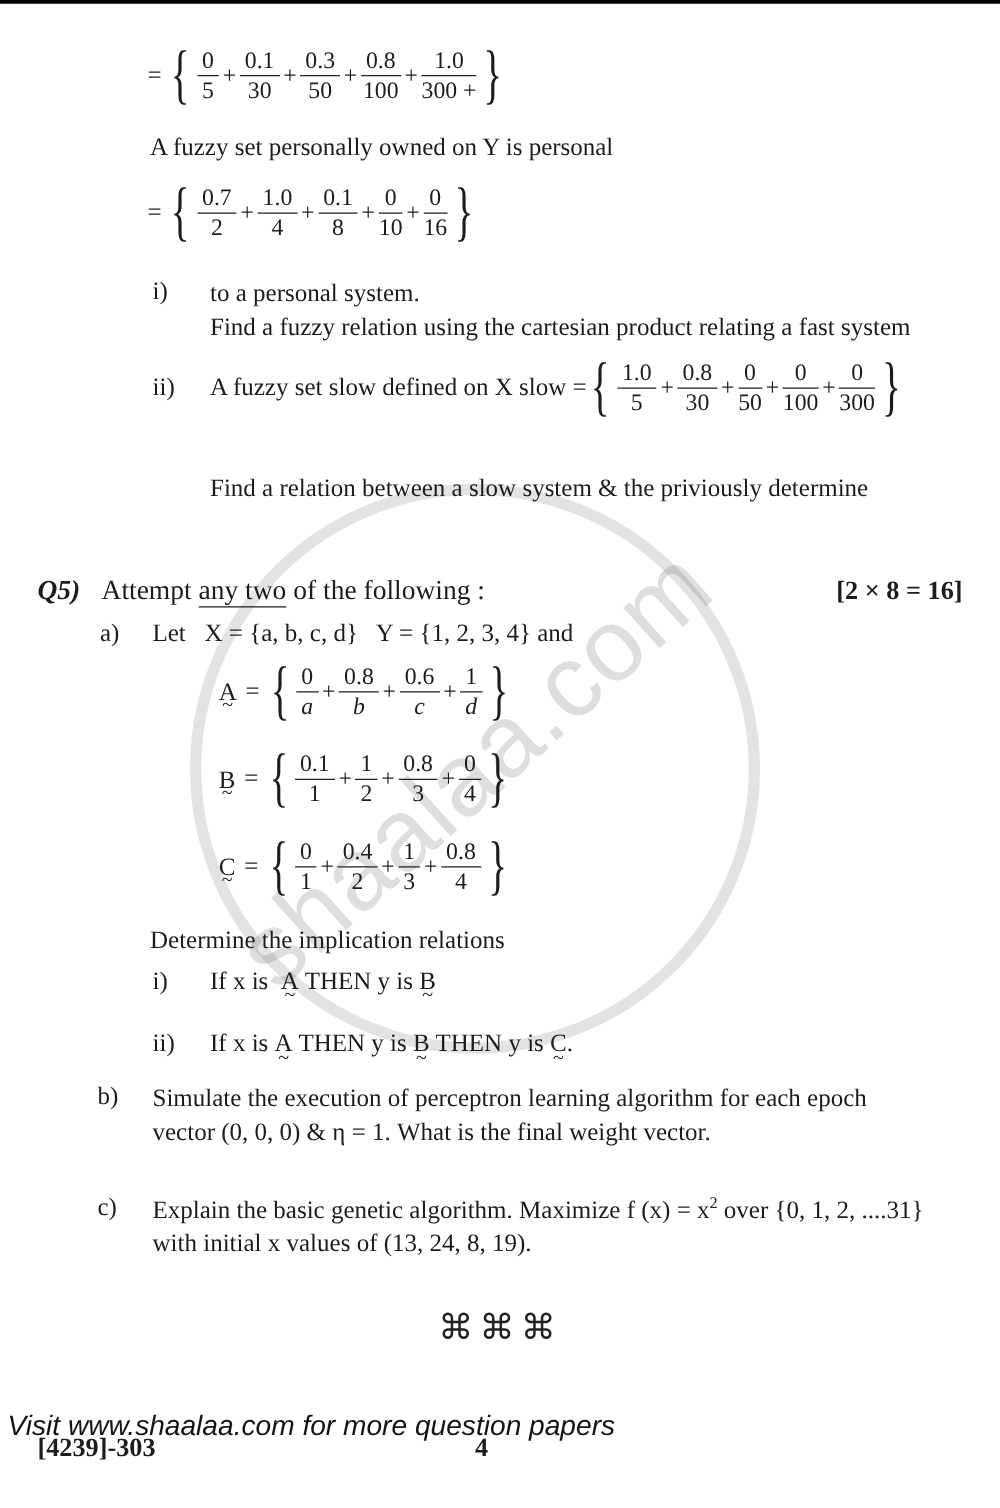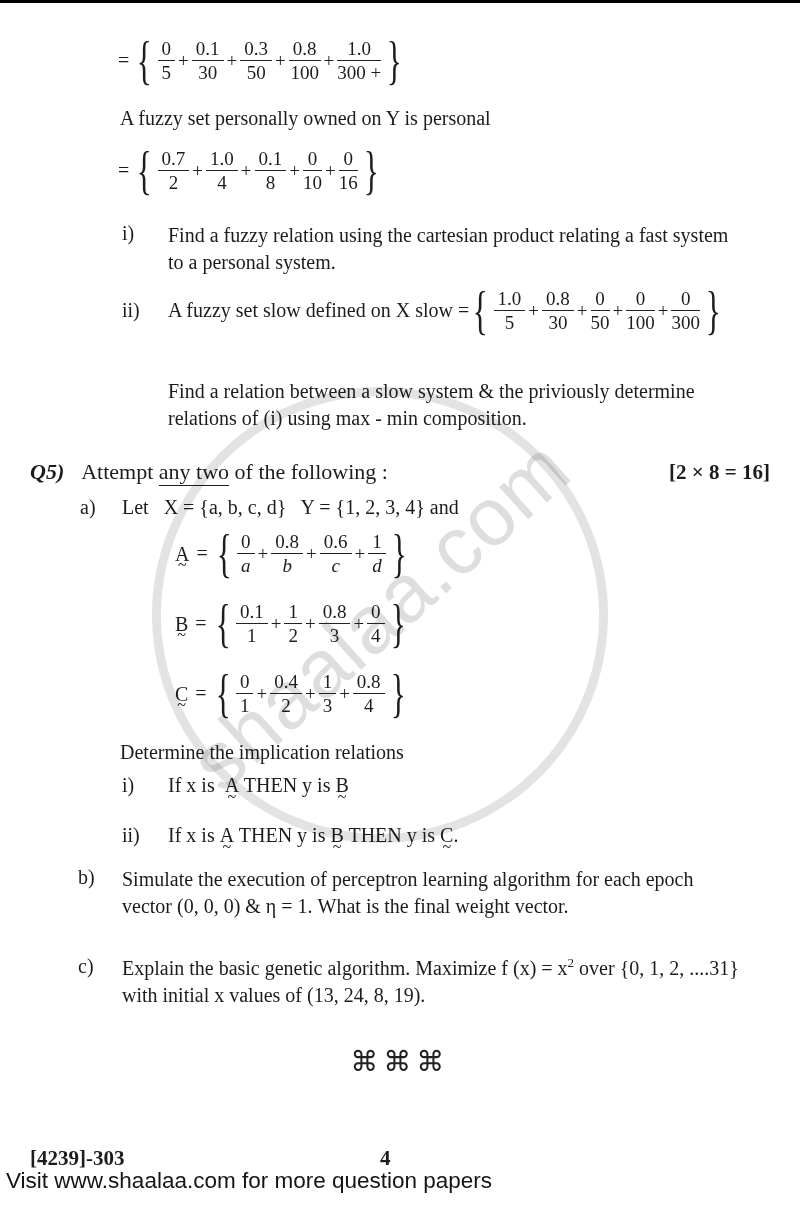--- a/index.html
+++ b/index.html
@@ -134,22 +134,22 @@
           <span class="num">0</span>
           <span class="den">16</span>
         </span>
         <span class="brace">}</span>
       </span>
   </div>
 
   <div class="abs" style="left:122px; top:222px;">
     <span class="marker">i)</span>
     <div class="lines indent46">
+      <div class="nw">to a personal system.</div>
       <div class="nw">Find a fuzzy relation using the cartesian product relating a fast system</div>
-      <div class="nw">to a personal system.</div>
     </div>
   </div>
 
   <div class="abs fr" style="left:122px; top:288px;">
     <span style="width:46px;">ii)</span>
     <span>A fuzzy set slow defined on X slow =</span>
     <span data-fractions="formulas.slow.terms">
         <span class="brace">{</span>
         <span class="frac">
           <span class="num">1.0</span>
@@ -174,21 +174,20 @@
         <span class="frac">
           <span class="num">0</span>
           <span class="den">300</span>
         </span>
         <span class="brace">}</span>
       </span>
   </div>
 
   <div class="abs lines" style="left:168px; top:361px;margin-top:17px;">
     <div class="nw">Find a relation between a slow system &amp; the priviously determine</div>
-    <div class="nw">relations of (i) using max - min composition.</div>
   </div>
 
   <div class="abs" style="left:30px; top:459px; width:740px;">
     <span class="q5label">Q5)</span>
     <span class="q5text pre" style="margin-left:12px;"><span>Attempt </span><span class="uline">any two</span><span> of the following :</span></span>
     <span class="marks">[2 × 8 = 16]</span>
   </div>
 
   <div class="abs" style="left:80px; top:496px;">
     <span class="marker">a)</span>
@@ -304,15 +303,15 @@
     <div class="lines indent44">
       <div class="nw"><span>Explain the basic genetic algorithm. Maximize f (x) = x</span><sup class="s2">2</sup><span> over {0, 1, 2, ....31}</span></div>
       <div class="nw">with initial x values of (13, 24, 8, 19).</div>
     </div>
   </div>
 
   <div class="abs endmark" style="left:0; top:1045px;">⌘⌘⌘</div>
 
   <div class="abs fcode" style="left:30px; top:1146px;">[4239]-303</div>
   <div class="abs fpage" style="left:380px; top:1146px;">4</div>
-  <div class="abs flink nw" style="left:6px; top:1168px;">Visit www.shaalaa.com for more question papers</div>
+  <div class="abs flink nw" style="left:6px; top:1128px;font-style:italic;">Visit www.shaalaa.com for more question papers</div>
 
 </div>
 
 </body></html>

